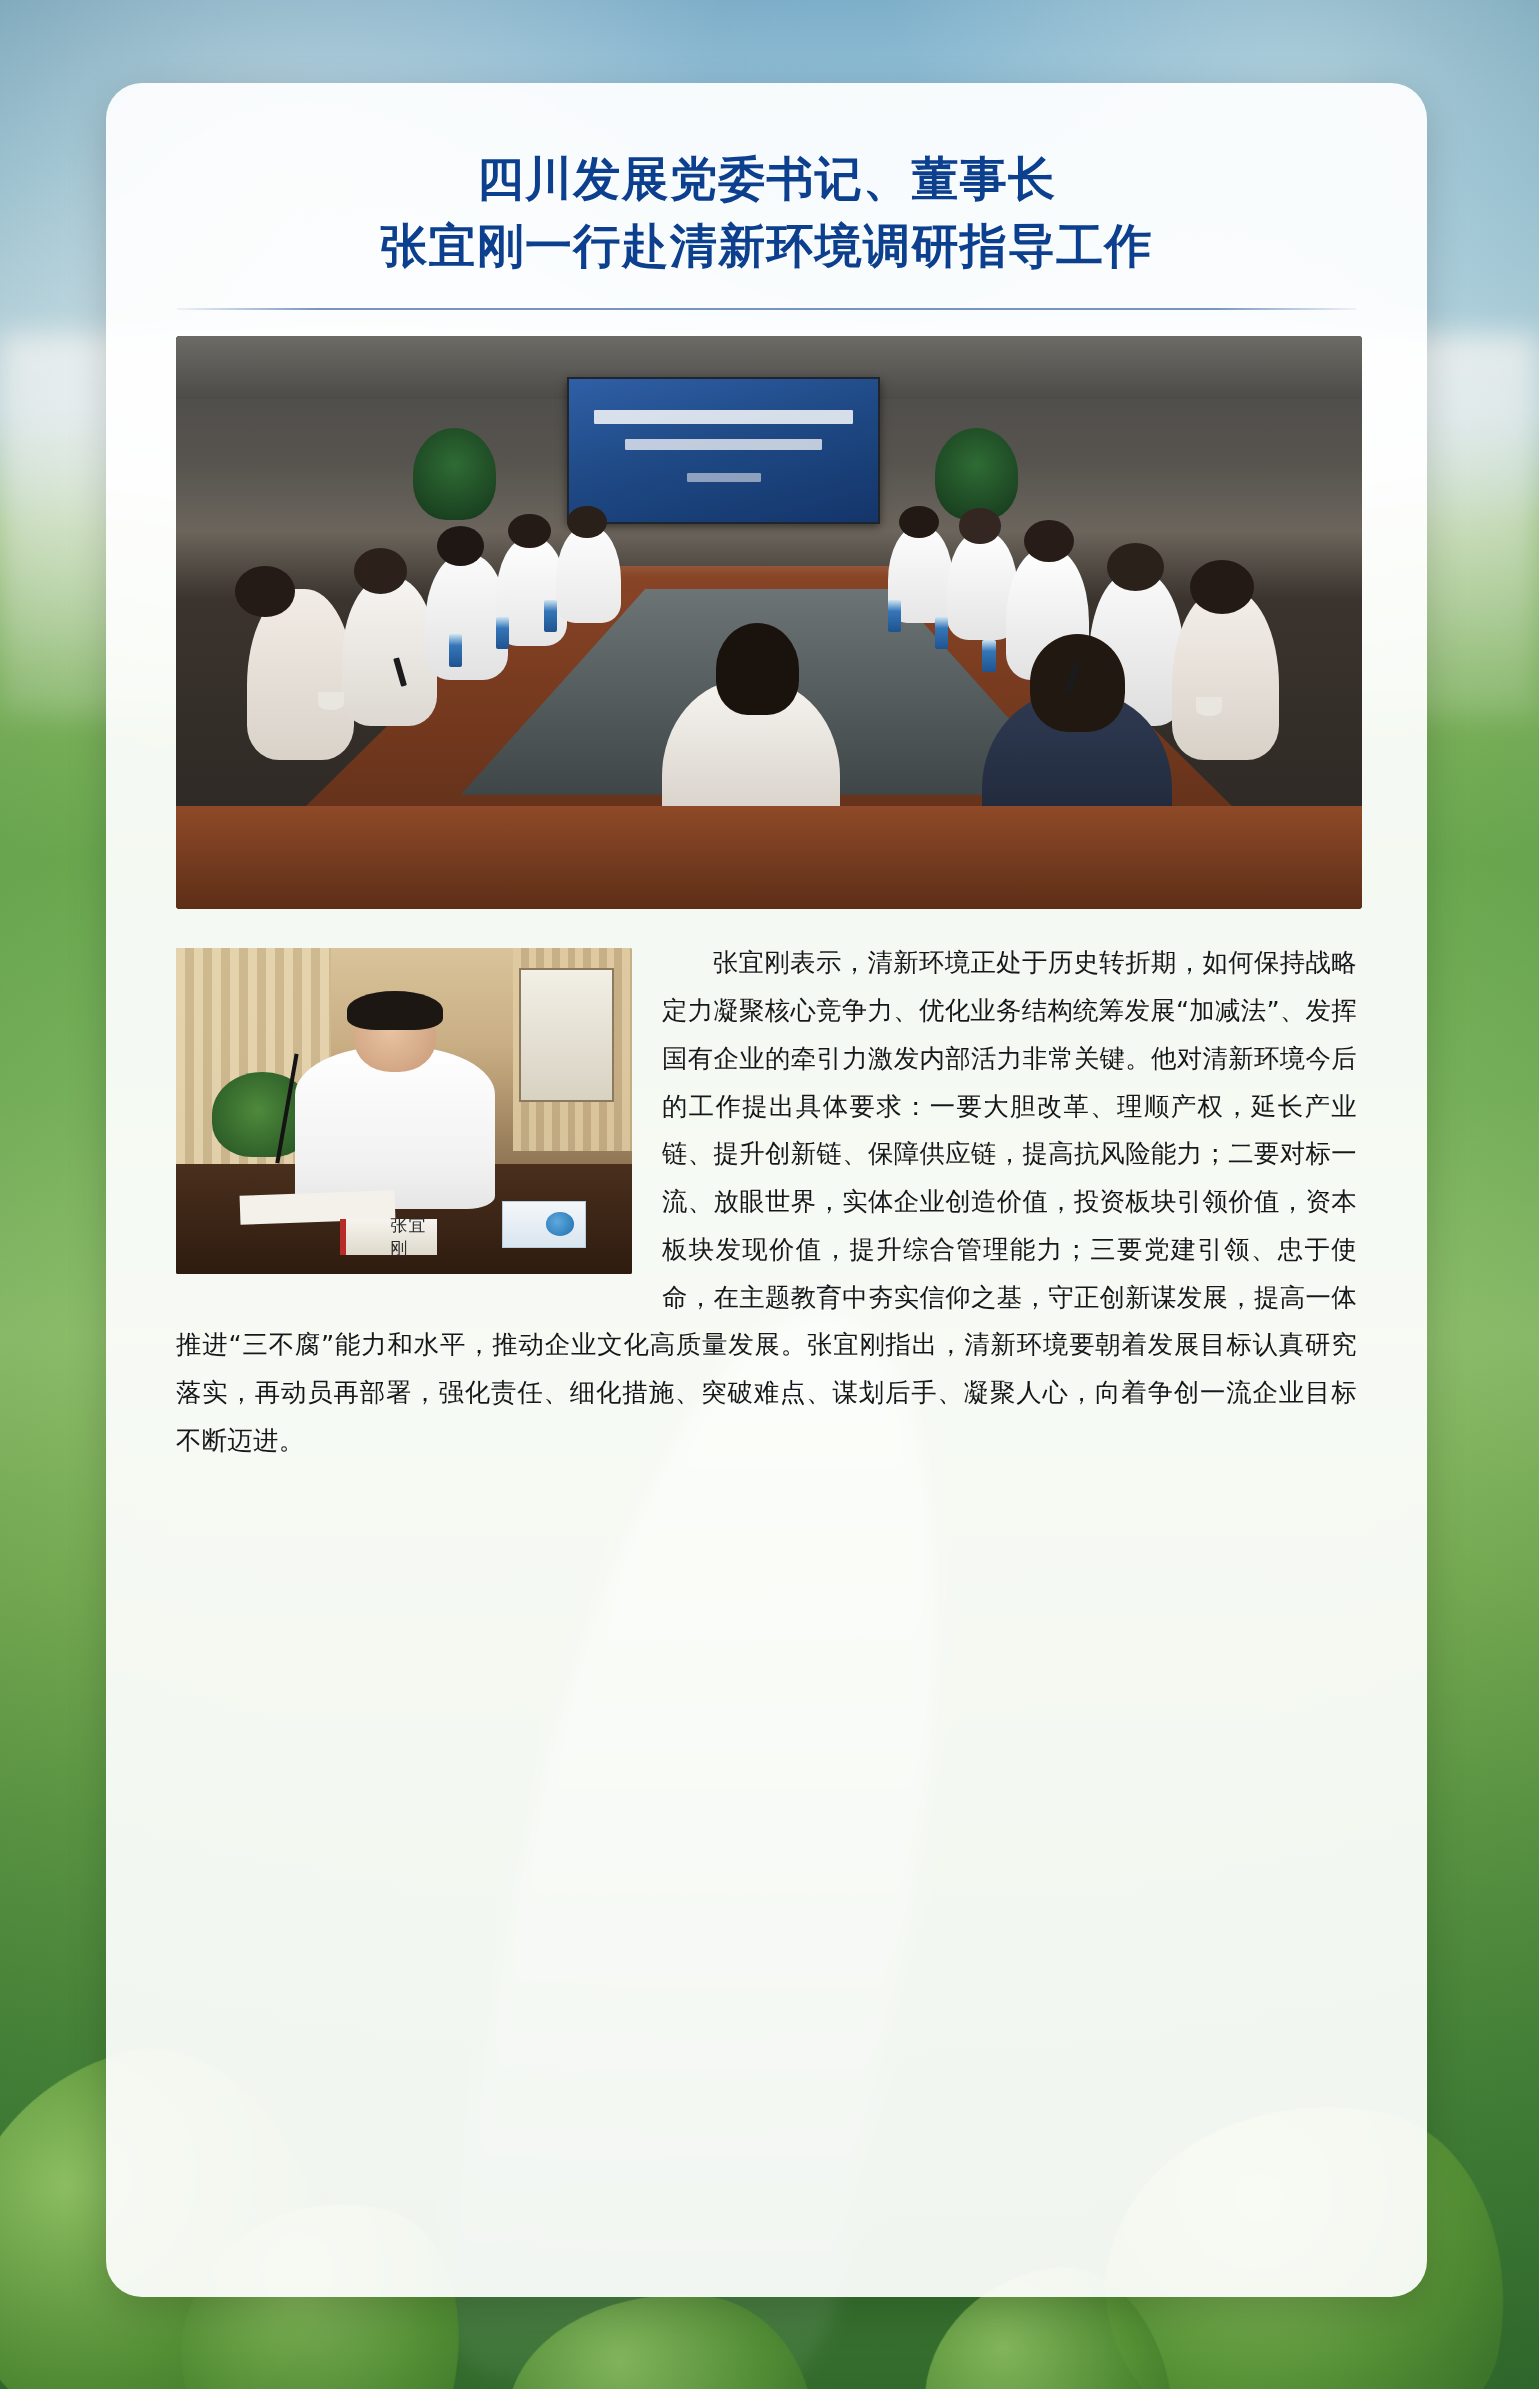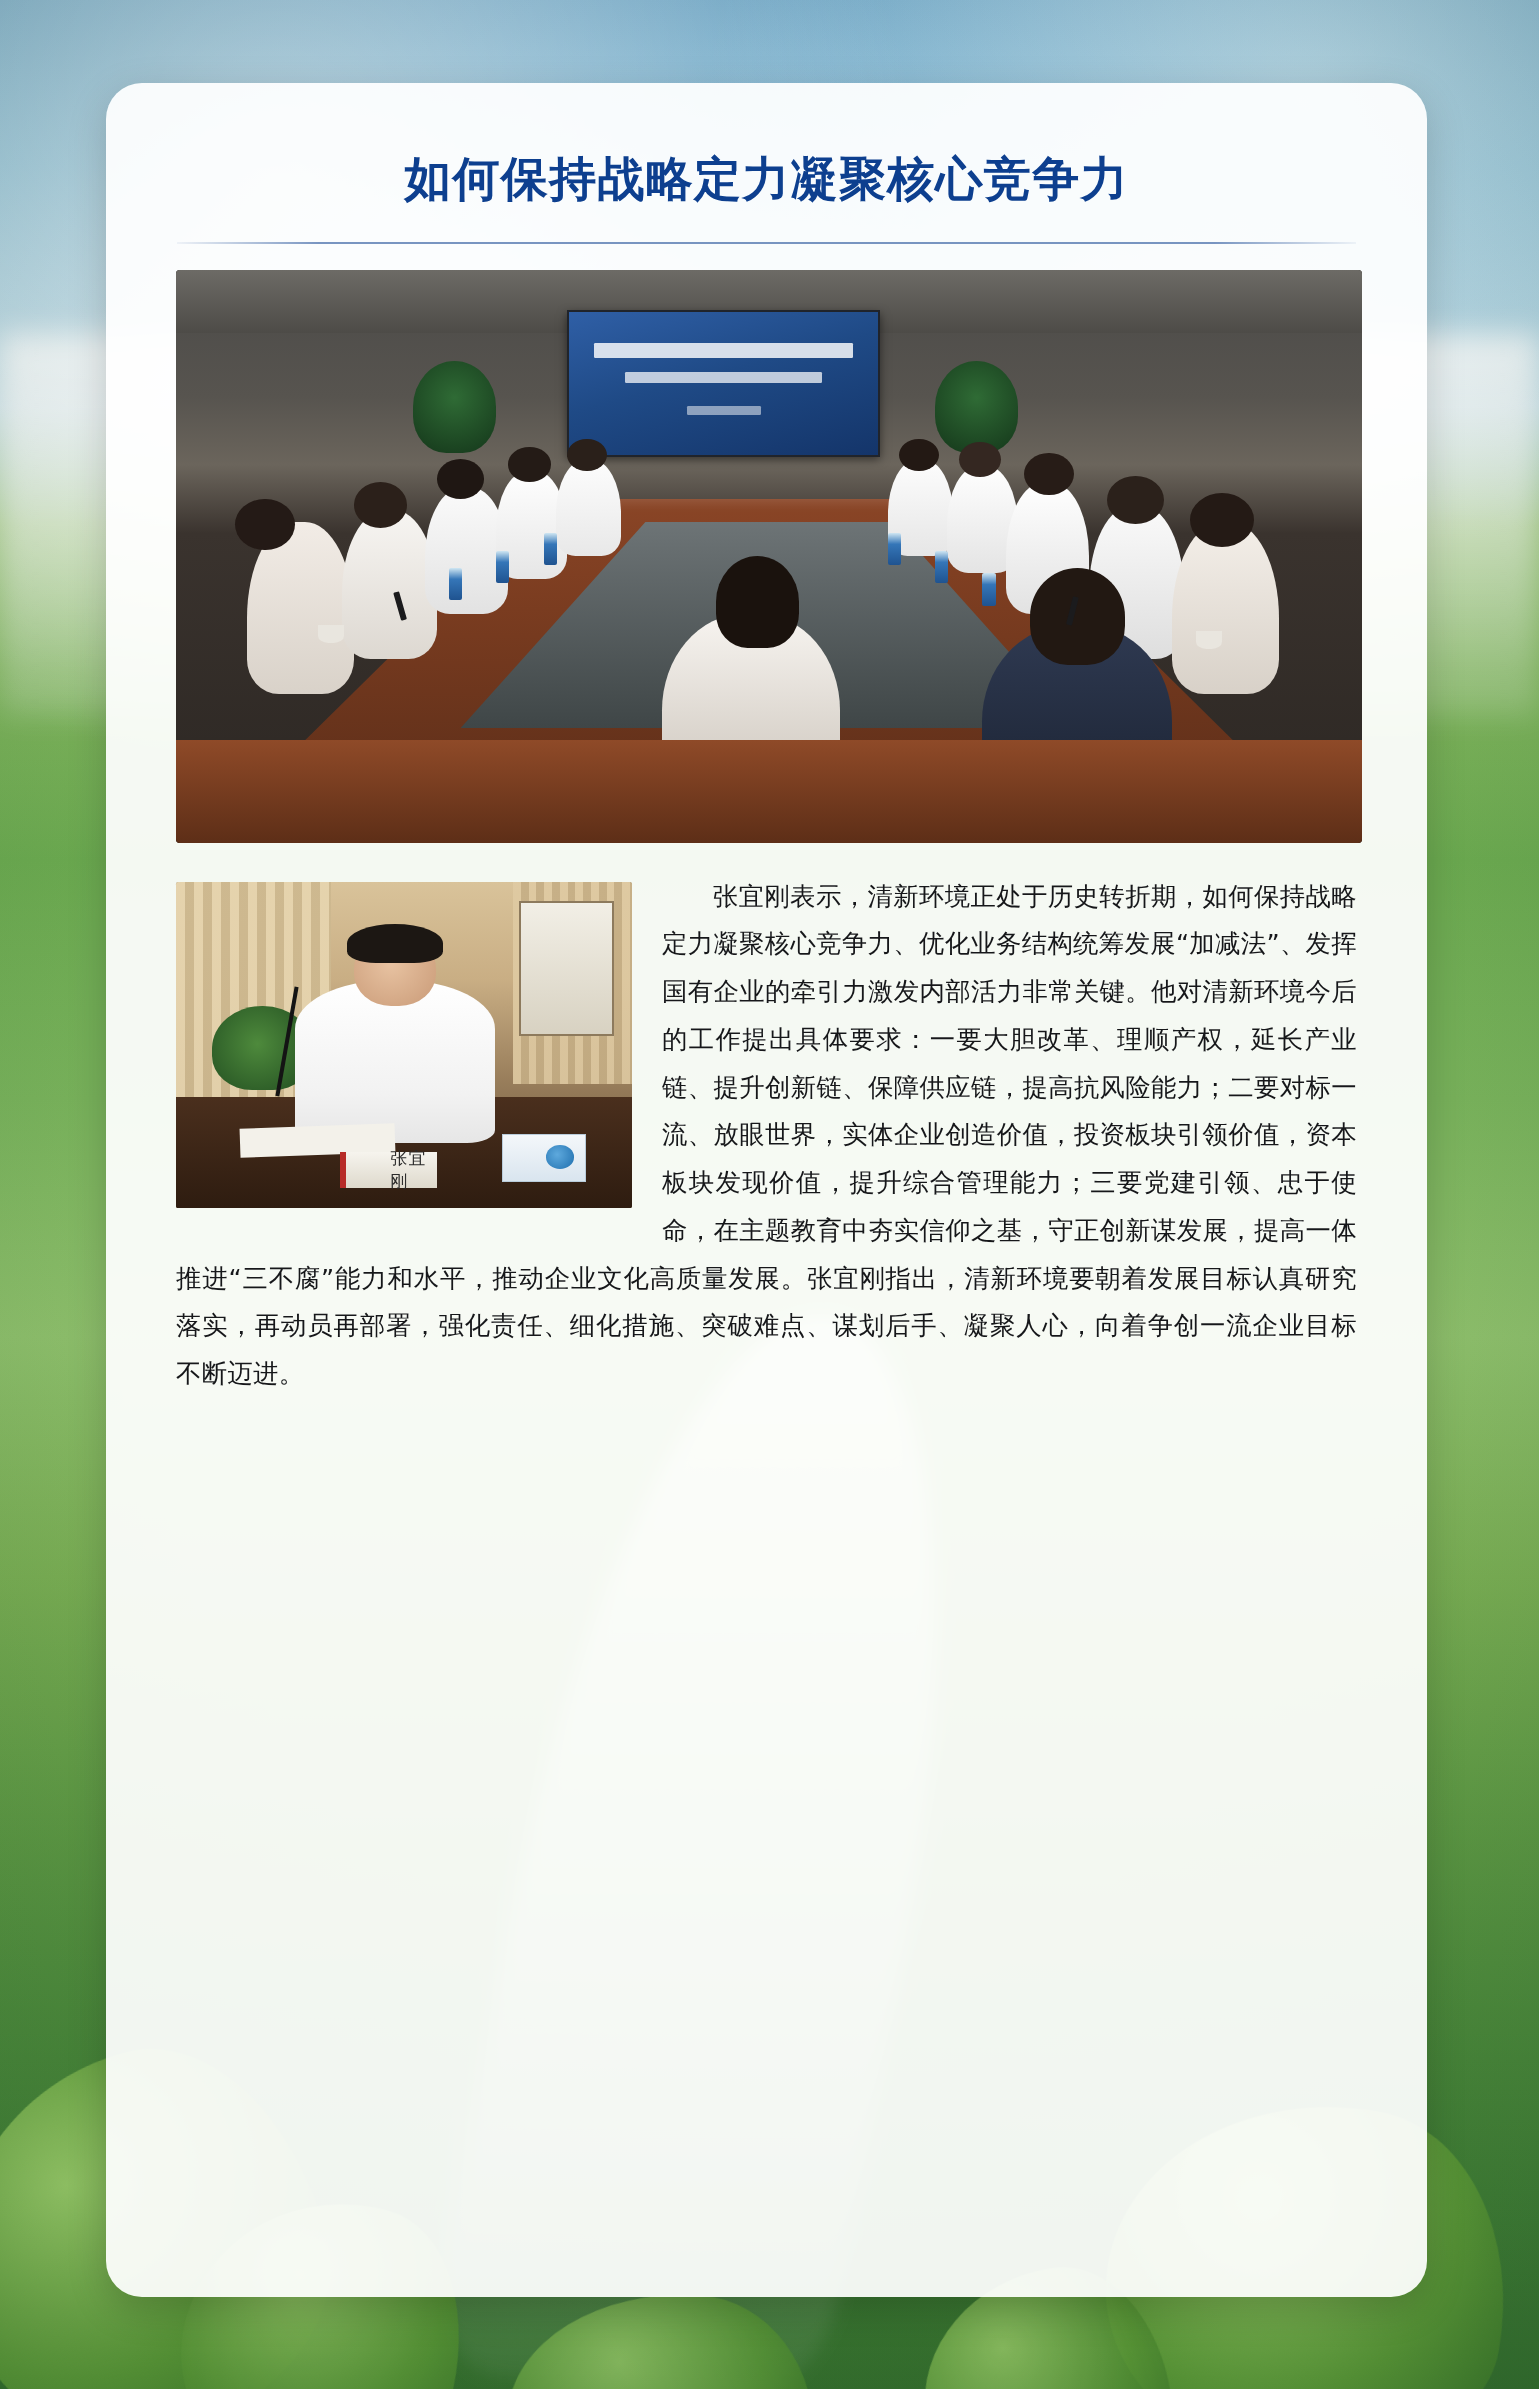--- a/index.html
+++ b/index.html
@@ -306,21 +306,22 @@
   <div class="bg-leaf leaf-2"></div>
   <div class="bg-leaf leaf-3"></div>
   <div class="bg-leaf leaf-4"></div>
   <div class="bg-leaf leaf-5"></div>
   <div class="bg-vign"></div>
 </div>
 
 <div class="card">
 
   <div class="title-block">
-    <div class="title-line">如何保持战略定力凝聚核心竞争力</div>
+    <div class="title-line">四川发展党委书记、董事长</div>
+    <div class="title-line">张宜刚一行赴清新环境调研指导工作</div>
     <div class="title-rule"></div>
   </div>
 
 
   <div class="photo-wide">
     <div class="mp-wall"></div>
     <div class="mp-ceiling"></div>
     <div class="mp-plant l"></div>
     <div class="mp-plant r"></div>
     <div class="mp-screen">

